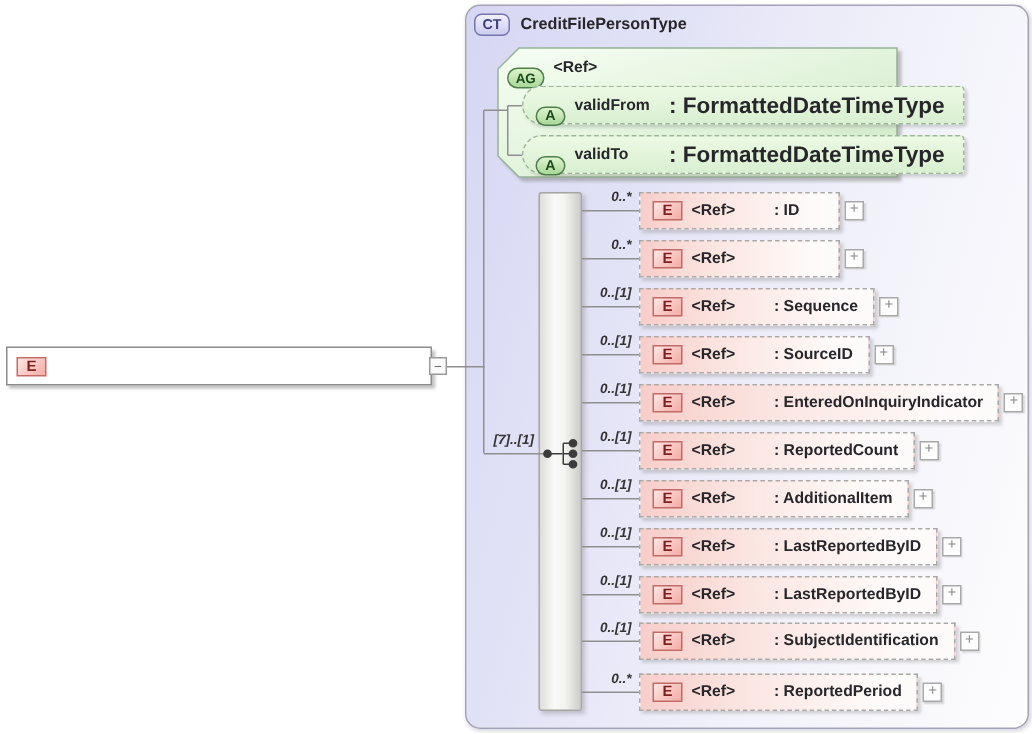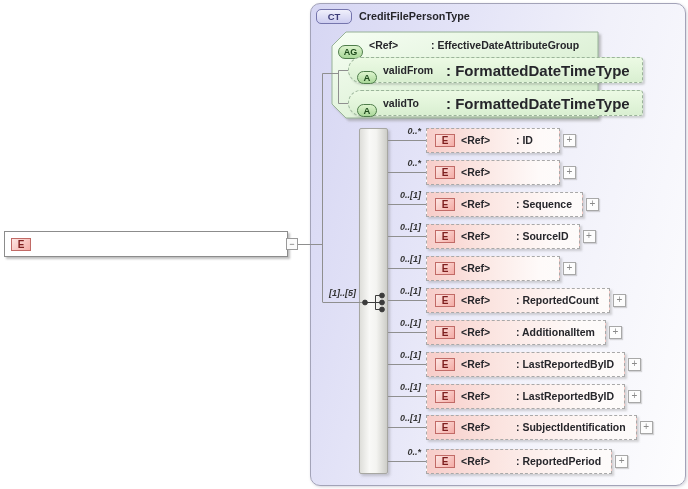--- a/index.html
+++ b/index.html
@@ -12,21 +12,21 @@
   
   .ct-container{
     position:absolute;left:310px;top:3px;width:376px;height:483px;
     border:1px solid #a3a3b8;border-radius:10px;
     background:linear-gradient(105deg,#d6d6f3 0%,#e3e3f7 30%,#f1f1fa 60%,#fdfdfe 100%);
     box-shadow:1px 1px 3px rgba(80,80,110,0.25);
   }
   .ct-header{position:absolute;left:316px;top:8px;height:16px;display:flex;align-items:center;gap:7px;z-index:4;}
   .ct-badge{
     display:inline-flex;align-items:center;justify-content:center;
-    width:36px;height:15px;border:1px solid #7575ad;border-radius:5px;
+    width:24px;height:15px;border:1px solid #7575ad;border-radius:5px;
     background:linear-gradient(180deg,#f0f0fc,#cdcdf0);
     color:#3c3c78;font-size:9.5px;font-weight:bold;
   }
   .ct-title{font-size:10.8px;font-weight:bold;color:#26262b;white-space:nowrap;}
 
   
   .e-badge{
     display:inline-flex;align-items:center;justify-content:center;flex:0 0 auto;
     width:20px;height:13px;border:1px solid #c16a66;
     background:linear-gradient(135deg,#fde6e3,#f4aca6);
@@ -174,35 +174,34 @@
   </svg>
 
   <div class="root-el">
     <span class="e-badge">E</span>
   </div>
   <div class="collapse-box">−</div>
 
   <div class="ag-header">
     <span class="g-badge ag-badge">AG</span>
     <span class="ref">&lt;Ref&gt;</span>
-    <span class="nm">: EffectiveDateAttributeGroup</span>
   </div>
 
   <div class="attr-box" style="top:57px;">
     <span class="g-badge a-badge">A</span>
     <span class="anm">validFrom</span>
     <span class="atp">: FormattedDateTimeType</span>
   </div>
   <div class="attr-box" style="top:90px;">
     <span class="g-badge a-badge">A</span>
     <span class="anm">validTo</span>
     <span class="atp">: FormattedDateTimeType</span>
   </div>
 
-  <div class="seq-card">[1]..[5]</div>
+  <div class="seq-card">[7]..[1]</div>
 
   <div class="card-label" style="top:126px;">0..*</div>
   <div class="el-row" style="top:127px;">
     <div class="el-box">
       <span class="e-badge">E</span>
       <span class="ref">&lt;Ref&gt;</span>
       <span class="nm">: ID</span>
     </div>
     <div class="plus-box">+</div>
   </div>
@@ -234,20 +233,21 @@
       <span class="nm">: SourceID</span>
     </div>
     <div class="plus-box">+</div>
   </div>
 
   <div class="card-label" style="top:254px;">0..[1]</div>
   <div class="el-row" style="top:255px;">
     <div class="el-box">
       <span class="e-badge">E</span>
       <span class="ref">&lt;Ref&gt;</span>
+      <span class="nm">: EnteredOnInquiryIndicator</span>
     </div>
     <div class="plus-box">+</div>
   </div>
 
   <div class="card-label" style="top:286px;">0..[1]</div>
   <div class="el-row" style="top:287px;">
     <div class="el-box">
       <span class="e-badge">E</span>
       <span class="ref">&lt;Ref&gt;</span>
       <span class="nm">: ReportedCount</span>

